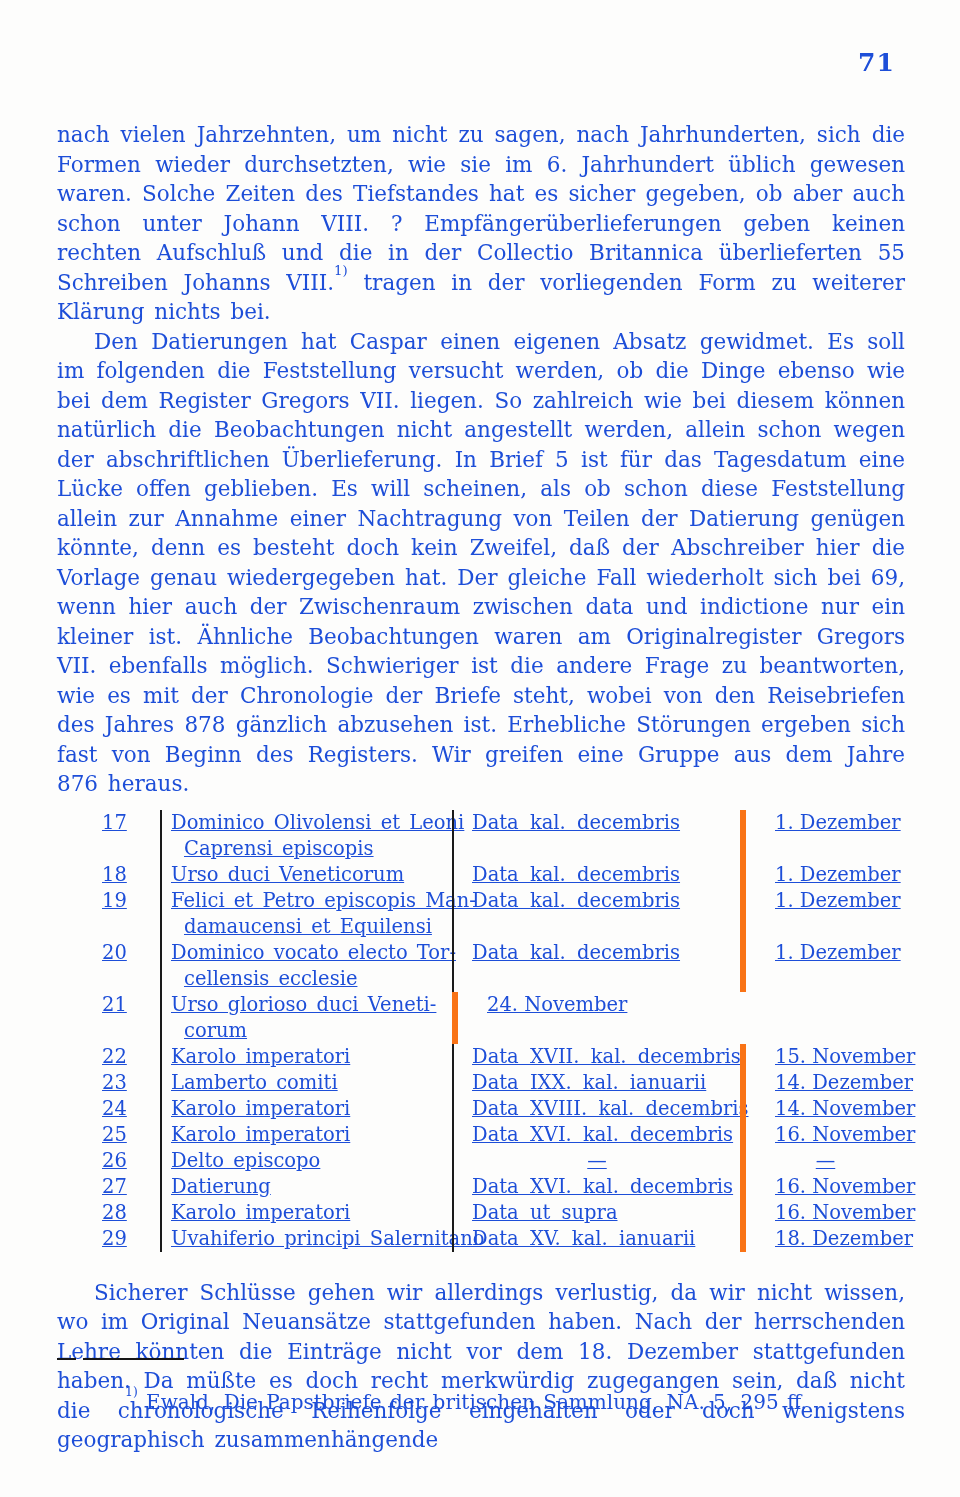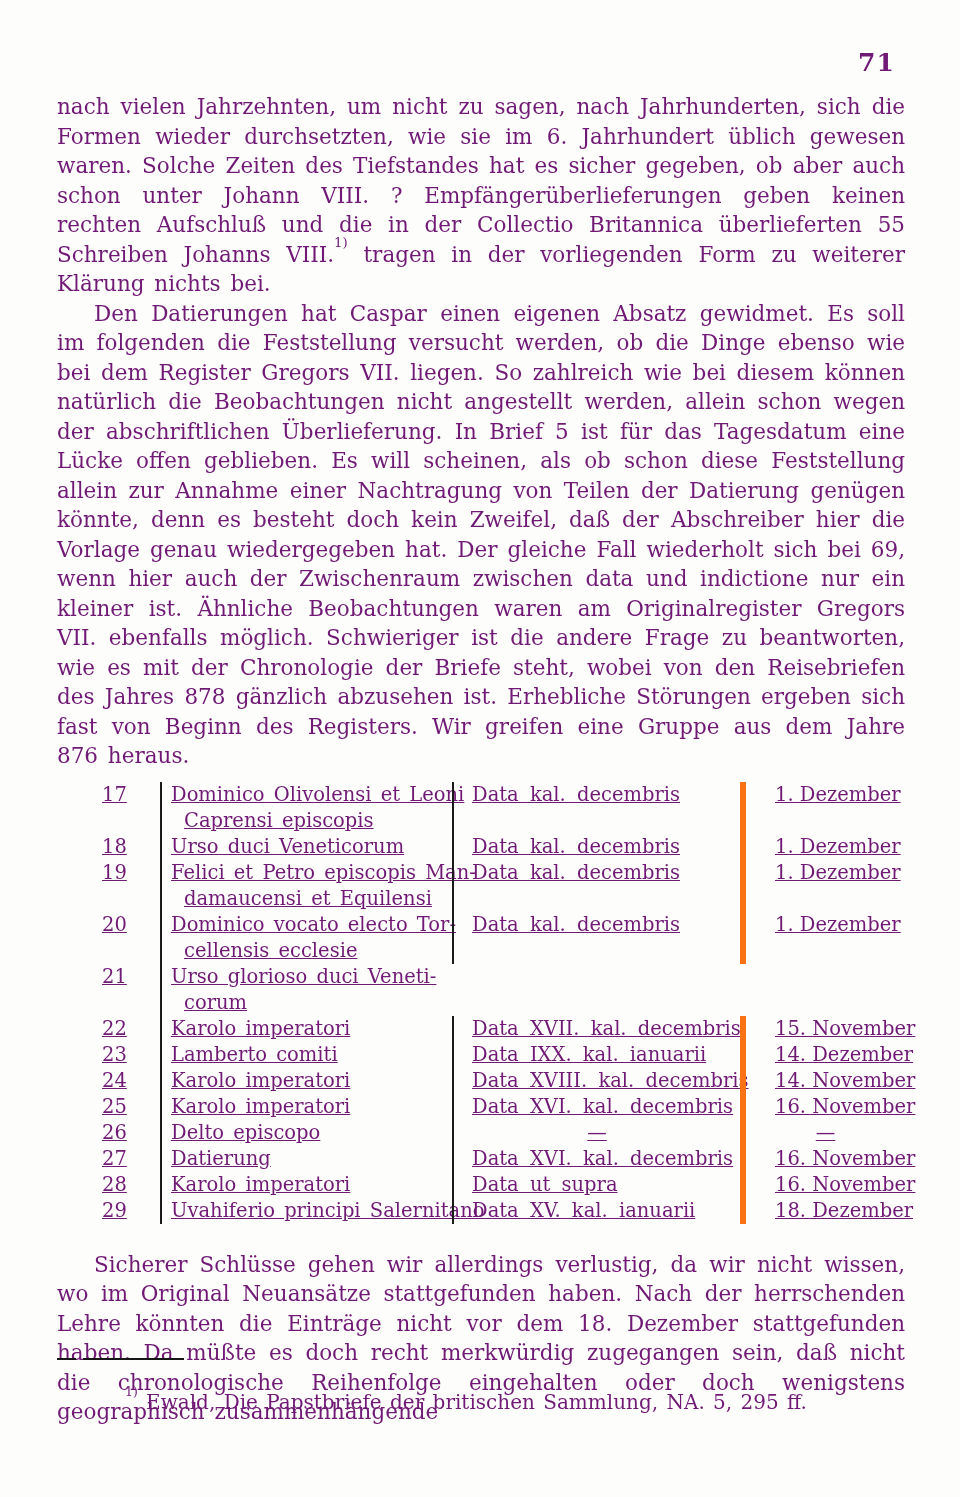--- a/index.html
+++ b/index.html
@@ -7,34 +7,34 @@
     padding: 0;
     background: #ffffff;
   }
   .page {
     position: relative;
     width: 960px;
     height: 1497px;
     background: #fdfdfc;
     overflow: hidden;
     font-family: "DejaVu Serif", "Liberation Serif", serif;
-    color: #701a75;
+    color: #1d4ed8;
   }
   .pageno {
     position: absolute;
     top: 48px;
     left: 858px;
     font-size: 25px;
     font-weight: bold;
     letter-spacing: 1px;
   }
   .content {
     position: absolute;
     left: 57px;
-    top: 92px;
+    top: 120px;
     width: 848px;
   }
   p.bodytext {
     margin: 0;
     font-size: 21.5px;
     line-height: 29.5px;
     text-align: justify;
     word-spacing: 3px;
   }
   p.indent { text-indent: 37px; }
@@ -148,20 +148,21 @@
     </div>
     <div class="cell c-formula">Data kal. decembris</div>
     <div class="cell c-german">1. Dezember</div>
   </div>
         <div class="trow">
     <div class="cell c-num">21</div>
     <div class="cell c-recipient">
       <div class="r1">Urso glorioso duci Veneti-</div>
       <div class="r2">corum</div>
     </div>
+    <div class="cell c-german">24. November</div>
   </div>
         <div class="trow">
     <div class="cell c-num">22</div>
     <div class="cell c-recipient">
       <div class="r1">Karolo imperatori</div>
 
     </div>
     <div class="cell c-formula">Data XVII. kal. decembris</div>
     <div class="cell c-german">15. November</div>
   </div>

